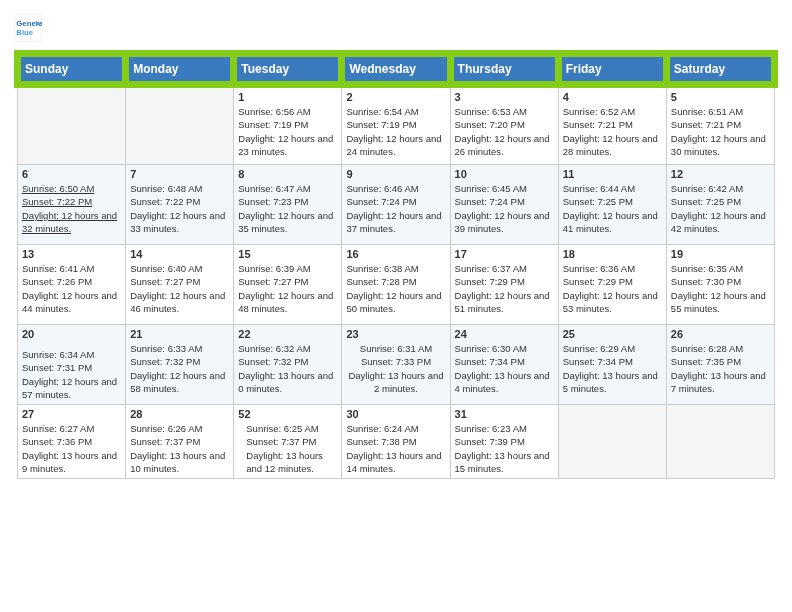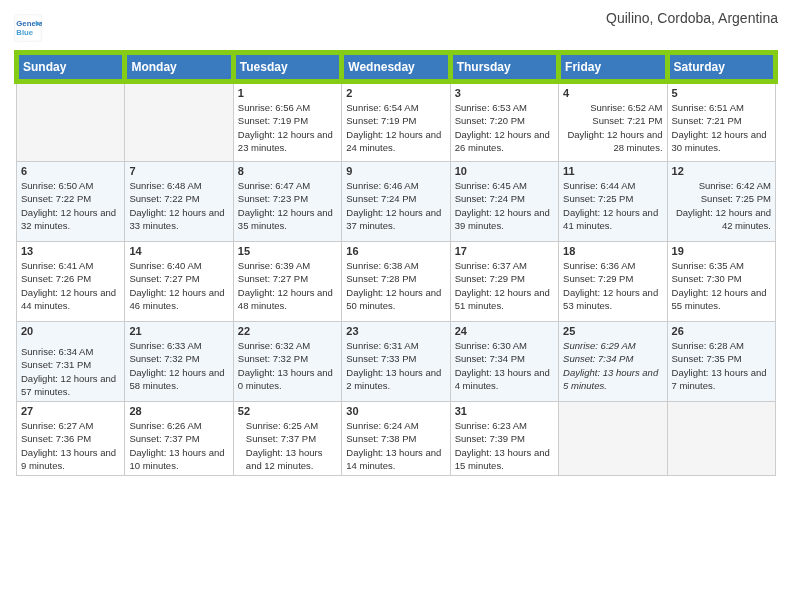--- a/index.html
+++ b/index.html
@@ -50,21 +50,21 @@
       width: 100%;
       border-collapse: collapse;
       table-layout: fixed;
     }
     thead tr th {
       background: #3a7abf;
       color: #fff;
       font-size: 12px;
       font-weight: bold;
       padding: 5px 4px;
-      border: 5px solid #84cc16;
+      border: 7px solid #84cc16;
       text-align: left;
     }
     tbody tr td {
       border: 1px solid #ccc;
       vertical-align: top;
       padding: 3px 4px;
       font-size: 9.5px;
       color: #333;
       height: 80px;
     }
@@ -101,21 +101,20 @@
   <div class="header">
     <div class="logo">
       <svg class="logo-icon" viewBox="0 0 36 36">
         <rect x="1" y="1" width="34" height="34" rx="3" fill="#fff" stroke="#ddd" stroke-width="0.5"></rect>
         <text x="3" y="16" font-size="10" font-weight="bold" fill="#2a6cb3" font-family="Arial">General</text>
         <text x="3" y="27" font-size="10" font-weight="bold" fill="#4a9fd4" font-family="Arial">Blue</text>
         <polygon points="28,8 34,14 28,14" fill="#4a9fd4"></polygon>
       </svg>
     </div>
     <div class="title-block">
-      <div class="subtitle">Quilino, Cordoba, Argentina</div>
     </div>
   </div>
 
   <table>
     <thead>
       <tr>
       <th>Sunday</th>
           <th>Monday</th>
           <th>Tuesday</th>
           <th>Wednesday</th>
@@ -141,35 +140,35 @@
 Daylight: 12 hours and 24 minutes.</div>
           </td>
           <td>
             <span class="day-num">3</span>
             <div class="day-info" style="white-space: pre-line;">Sunrise: 6:53 AM
 Sunset: 7:20 PM
 Daylight: 12 hours and 26 minutes.</div>
           </td>
           <td>
             <span class="day-num">4</span>
-            <div class="day-info" style="white-space: pre-line; text-align: right;">Sunrise: 6:52 AM
+            <div class="day-info" style="white-space: pre-line;">Sunrise: 6:52 AM
 Sunset: 7:21 PM
 Daylight: 12 hours and 28 minutes.</div>
           </td>
           <td>
             <span class="day-num">5</span>
             <div class="day-info" style="white-space: pre-line;">Sunrise: 6:51 AM
 Sunset: 7:21 PM
 Daylight: 12 hours and 30 minutes.</div>
           </td>
         </tr>
         <tr>
           <td>
             <span class="day-num">6</span>
-            <div class="day-info" style="white-space: pre-line;">Sunrise: 6:50 AM
+            <div class="day-info" style="white-space: pre-line; text-decoration: underline;">Sunrise: 6:50 AM
 Sunset: 7:22 PM
 Daylight: 12 hours and 32 minutes.</div>
           </td>
           <td>
             <span class="day-num">7</span>
             <div class="day-info" style="white-space: pre-line;">Sunrise: 6:48 AM
 Sunset: 7:22 PM
 Daylight: 12 hours and 33 minutes.</div>
           </td>
           <td>
@@ -191,21 +190,21 @@
 Daylight: 12 hours and 39 minutes.</div>
           </td>
           <td>
             <span class="day-num">11</span>
             <div class="day-info" style="white-space: pre-line;">Sunrise: 6:44 AM
 Sunset: 7:25 PM
 Daylight: 12 hours and 41 minutes.</div>
           </td>
           <td>
             <span class="day-num">12</span>
-            <div class="day-info" style="white-space: pre-line; text-align: right;">Sunrise: 6:42 AM
+            <div class="day-info" style="white-space: pre-line;">Sunrise: 6:42 AM
 Sunset: 7:25 PM
 Daylight: 12 hours and 42 minutes.</div>
           </td>
         </tr>
         <tr>
           <td>
             <span class="day-num">13</span>
             <div class="day-info" style="white-space: pre-line;">Sunrise: 6:41 AM
 Sunset: 7:26 PM
 Daylight: 12 hours and 44 minutes.</div>
@@ -261,33 +260,33 @@
 Daylight: 12 hours and 58 minutes.</div>
           </td>
           <td>
             <span class="day-num">22</span>
             <div class="day-info" style="white-space: pre-line;">Sunrise: 6:32 AM
 Sunset: 7:32 PM
 Daylight: 13 hours and 0 minutes.</div>
           </td>
           <td>
             <span class="day-num">23</span>
-            <div class="day-info" style="white-space: pre-line;">Sunrise: 6:31 AM
+            <div class="day-info" style="white-space: pre-line; text-align: center;">Sunrise: 6:31 AM
 Sunset: 7:33 PM
 Daylight: 13 hours and 2 minutes.</div>
           </td>
           <td>
             <span class="day-num">24</span>
             <div class="day-info" style="white-space: pre-line;">Sunrise: 6:30 AM
 Sunset: 7:34 PM
 Daylight: 13 hours and 4 minutes.</div>
           </td>
           <td>
             <span class="day-num">25</span>
-            <div class="day-info" style="white-space: pre-line; font-style: italic;">Sunrise: 6:29 AM
+            <div class="day-info" style="white-space: pre-line;">Sunrise: 6:29 AM
 Sunset: 7:34 PM
 Daylight: 13 hours and 5 minutes.</div>
           </td>
           <td>
             <span class="day-num">26</span>
             <div class="day-info" style="white-space: pre-line;">Sunrise: 6:28 AM
 Sunset: 7:35 PM
 Daylight: 13 hours and 7 minutes.</div>
           </td>
         </tr>

